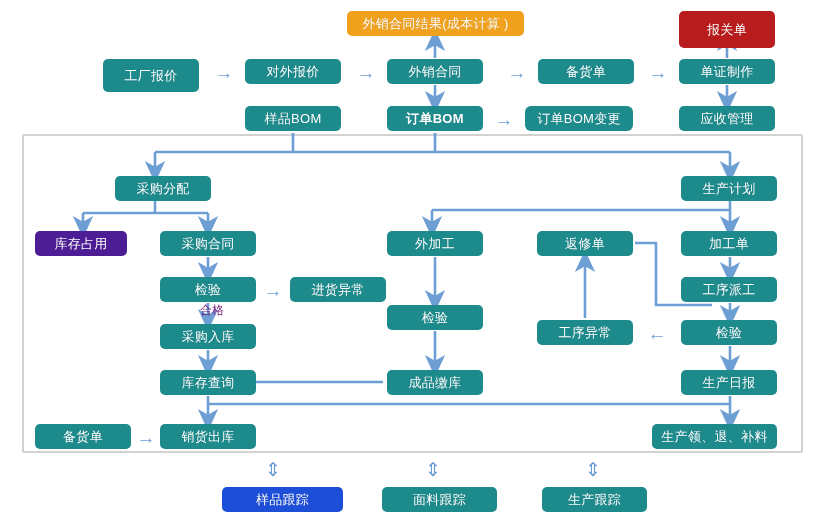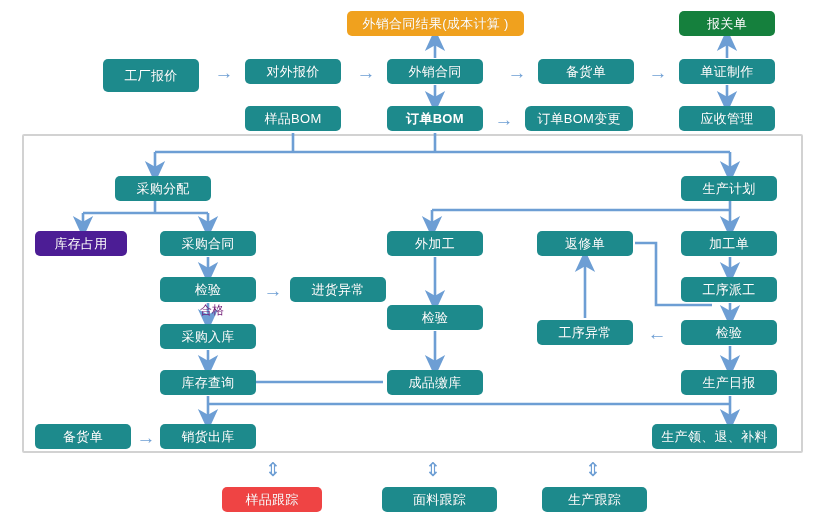--- a/index.html
+++ b/index.html
@@ -120,21 +120,21 @@
     </g>
   </svg>
 
   <div id="layer">
       <div class="node" style="left: 103px; top: 59px; width: 96px; height: 33px; background: rgb(29, 138, 140);">工厂报价</div>
       <div class="node" style="left: 245px; top: 59px; width: 96px; height: 25px; background: rgb(29, 138, 140);">对外报价</div>
       <div class="node" style="left: 387px; top: 59px; width: 96px; height: 25px; background: rgb(29, 138, 140);">外销合同</div>
       <div class="node orange" style="left: 347px; top: 11px; width: 177px; height: 25px; background: rgb(240, 161, 30);">外销合同结果(成本计算 )</div>
       <div class="node" style="left: 538px; top: 59px; width: 96px; height: 25px; background: rgb(29, 138, 140);">备货单</div>
       <div class="node" style="left: 679px; top: 59px; width: 96px; height: 25px; background: rgb(29, 138, 140);">单证制作</div>
-      <div class="node" style="left: 679px; top: 11px; width: 96px; height: 25px; background: #15803d;">报关单</div>
+      <div class="node" style="left: 679px; top: 11px; width: 96px; height: 37px; background: #b91c1c;">报关单</div>
       <div class="node" style="left: 679px; top: 106px; width: 96px; height: 25px; background: rgb(29, 138, 140);">应收管理</div>
       <div class="node" style="left: 245px; top: 106px; width: 96px; height: 25px; background: rgb(29, 138, 140);">样品BOM</div>
       <div class="node" style="left: 387px; top: 106px; width: 96px; height: 25px; background: rgb(29, 138, 140); font-weight: bold;">订单BOM</div>
       <div class="node" style="left: 525px; top: 106px; width: 108px; height: 25px; background: rgb(29, 138, 140); border-radius: 6px;">订单BOM变更</div>
       <div class="node" style="left: 107px; top: 176px; width: 96px; height: 25px; background: rgb(29, 138, 140); margin-left: 8px;">采购分配</div>
       <div class="node" style="left: 35px; top: 231px; width: 92px; height: 25px; background: #4c1d95;">库存占用</div>
       <div class="node" style="left: 160px; top: 231px; width: 96px; height: 25px; background: rgb(29, 138, 140);">采购合同</div>
       <div class="node" style="left: 160px; top: 277px; width: 96px; height: 25px; background: rgb(29, 138, 140);">检验</div>
       <div class="node" style="left: 290px; top: 277px; width: 96px; height: 25px; background: rgb(29, 138, 140);">进货异常</div>
       <div class="node" style="left: 160px; top: 324px; width: 96px; height: 25px; background: rgb(29, 138, 140);">采购入库</div>
@@ -145,21 +145,21 @@
       <div class="node" style="left: 387px; top: 305px; width: 96px; height: 25px; background: rgb(29, 138, 140);">检验</div>
       <div class="node" style="left: 387px; top: 370px; width: 96px; height: 25px; background: rgb(29, 138, 140);">成品缴库</div>
       <div class="node" style="left: 537px; top: 231px; width: 96px; height: 25px; background: rgb(29, 138, 140);">返修单</div>
       <div class="node" style="left: 537px; top: 320px; width: 96px; height: 25px; background: rgb(29, 138, 140);">工序异常</div>
       <div class="node" style="left: 681px; top: 176px; width: 96px; height: 25px; background: rgb(29, 138, 140);">生产计划</div>
       <div class="node" style="left: 681px; top: 231px; width: 96px; height: 25px; background: rgb(29, 138, 140);">加工单</div>
       <div class="node" style="left: 681px; top: 277px; width: 96px; height: 25px; background: rgb(29, 138, 140);">工序派工</div>
       <div class="node" style="left: 681px; top: 320px; width: 96px; height: 25px; background: rgb(29, 138, 140);">检验</div>
       <div class="node" style="left: 681px; top: 370px; width: 96px; height: 25px; background: rgb(29, 138, 140);">生产日报</div>
       <div class="node" style="left: 652px; top: 424px; width: 125px; height: 25px; background: rgb(29, 138, 140);">生产领、退、补料</div>
-      <div class="node" style="left: 222px; top: 487px; width: 100px; height: 25px; background: #ef4444;">样品跟踪</div>
+      <div class="node" style="left: 222px; top: 487px; width: 121px; height: 25px; background: #1d4ed8;">样品跟踪</div>
       <div class="node" style="left: 382px; top: 487px; width: 115px; height: 25px; background: rgb(29, 138, 140);">面料跟踪</div>
       <div class="node" style="left: 542px; top: 487px; width: 105px; height: 25px; background: rgb(29, 138, 140);">生产跟踪</div>
       <div class="arrowglyph" style="left: 207px; top: 61px; width: 34px; height: 22px; color: rgb(109, 158, 212);">→</div>
       <div class="arrowglyph" style="left: 349px; top: 61px; width: 34px; height: 22px; color: rgb(109, 158, 212);">→</div>
       <div class="arrowglyph" style="left: 500px; top: 61px; width: 34px; height: 22px; color: rgb(109, 158, 212);">→</div>
       <div class="arrowglyph" style="left: 641px; top: 61px; width: 34px; height: 22px; color: rgb(109, 158, 212);">→</div>
       <div class="arrowglyph" style="left: 487px; top: 108px; width: 34px; height: 22px; color: rgb(109, 158, 212);">→</div>
       <div class="arrowglyph" style="left: 259px; top: 279px; width: 28px; height: 22px; color: rgb(109, 158, 212);">→</div>
       <div class="arrowglyph" style="left: 640px; top: 322px; width: 34px; height: 22px; color: rgb(109, 158, 212);">←</div>
       <div class="arrowglyph" style="left: 133px; top: 426px; width: 26px; height: 22px; color: rgb(109, 158, 212);">→</div>

